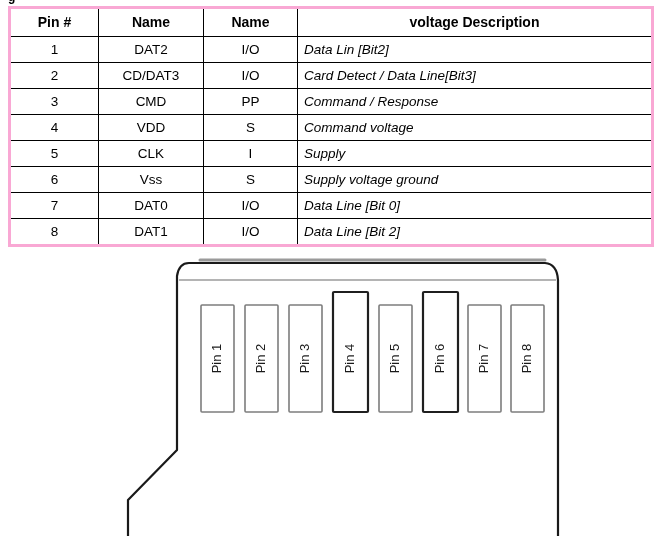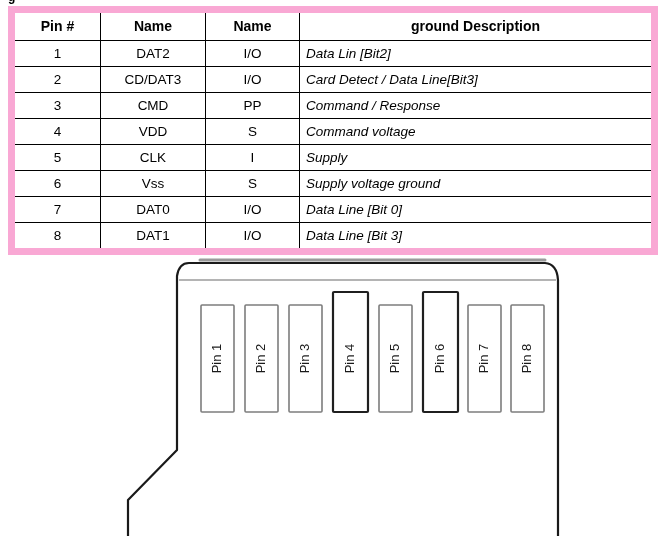--- a/index.html
+++ b/index.html
@@ -34,21 +34,21 @@
   .pin-table-wrap {
     position: absolute;
     left: 8px;
     top: 6px;
     width: 643px;
   }
   table.pin-table {
     border-collapse: collapse;
     table-layout: fixed;
     width: 643px;
-    border: 7px solid #f9a8d4;
+    border: 3px solid #f9a8d4;
     background: #fff;
   }
   table.pin-table col.c-pin   { width: 89px;  }
   table.pin-table col.c-name  { width: 105px; }
   table.pin-table col.c-type  { width: 94px;  }
   table.pin-table col.c-desc  { width: 355px; }
 
   table.pin-table th,
   table.pin-table td {
     border: 1px solid #000;
@@ -96,21 +96,21 @@
       <col class="c-pin">
         <col class="c-name">
         <col class="c-type">
         <col class="c-desc">
     </colgroup>
     <thead>
       <tr>
         <th>Pin #</th>
         <th>Name</th>
         <th>Name</th>
-        <th>ground Description</th>
+        <th>voltage Description</th>
       </tr>
     </thead>
     <tbody>
       <tr>
         <td class="cell-center">1</td>
         <td class="cell-center">DAT2</td>
         <td class="cell-center">I/O</td>
         <td class="cell-left">Data Lin [Bit2]</td>
       </tr>
       <tr>
@@ -146,21 +146,21 @@
       <tr>
         <td class="cell-center">7</td>
         <td class="cell-center">DAT0</td>
         <td class="cell-center">I/O</td>
         <td class="cell-left">Data Line [Bit 0]</td>
       </tr>
       <tr>
         <td class="cell-center">8</td>
         <td class="cell-center">DAT1</td>
         <td class="cell-center">I/O</td>
-        <td class="cell-left">Data Line [Bit 3]</td>
+        <td class="cell-left">Data Line [Bit 2]</td>
       </tr>
     </tbody>
   </table>
 </div>
 
 <div class="card-figure">
   <svg width="658" height="286" viewBox="0 0 658 286" xmlns="http://www.w3.org/2000/svg">
 
     <path d="M 200 10 L 545 10" fill="none" stroke="#9a9a9a" stroke-width="3" stroke-linecap="round"></path>
 

